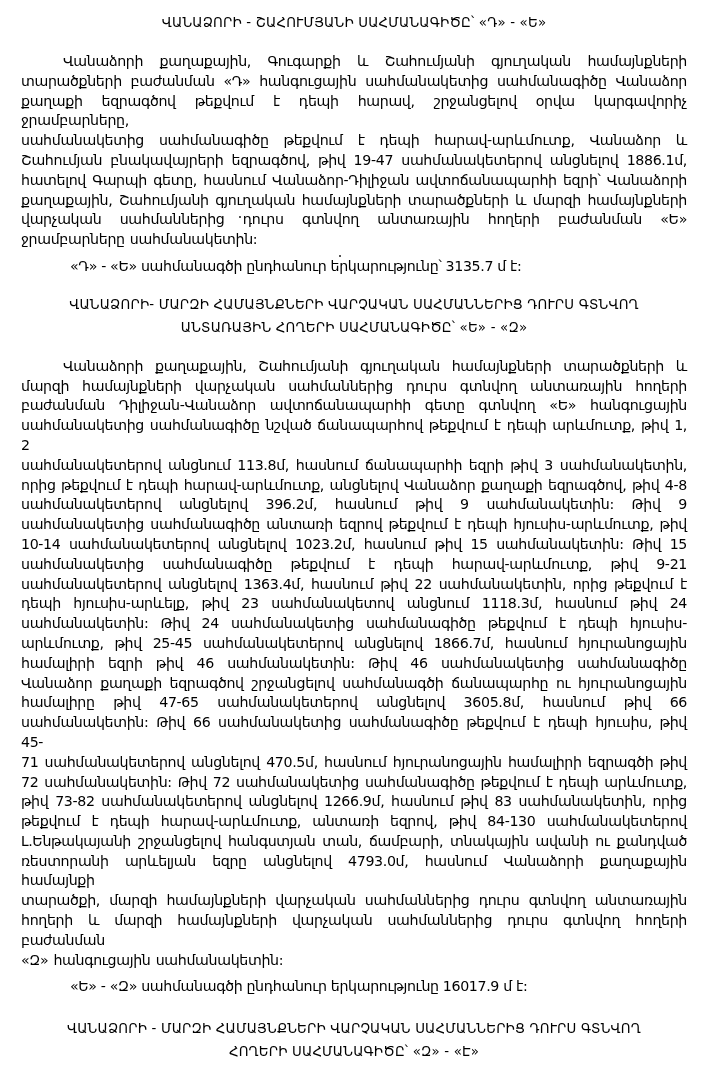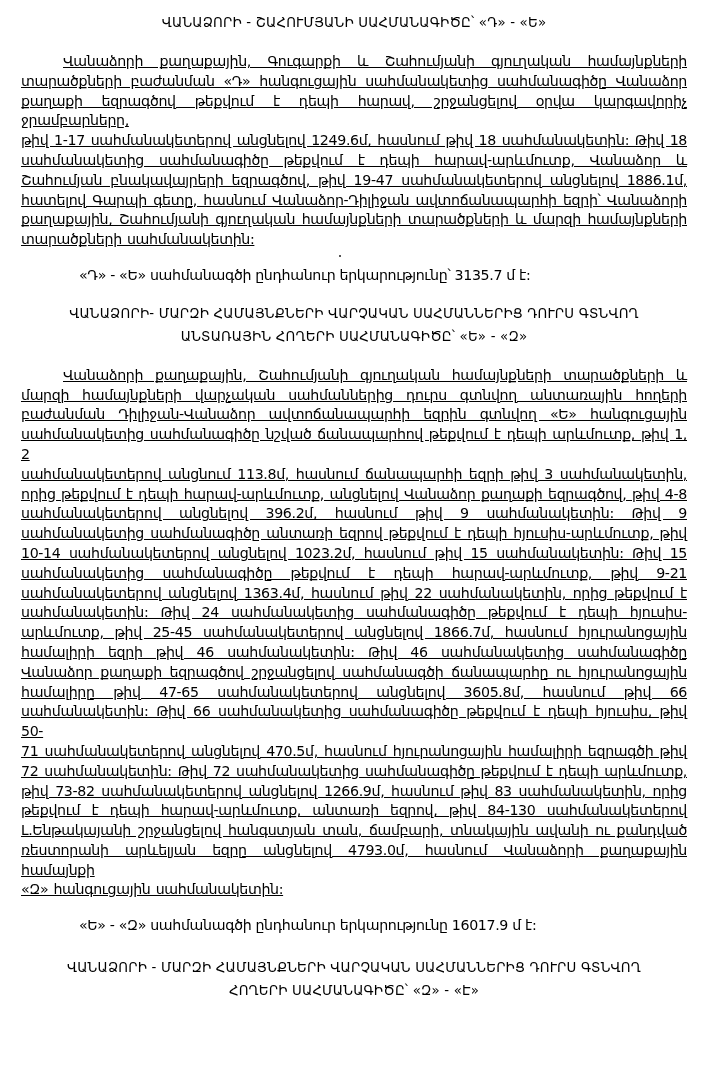--- a/index.html
+++ b/index.html
@@ -33,27 +33,26 @@
     .h2 { margin-top: 16px; margin-bottom: 18px; }
     .h3 { margin-top: 20px; margin-bottom: 20px; }
     .para {
       margin: 0;
       font-size: 14.2px;
       line-height: 19.8px;
       text-align: justify;
       text-indent: 40px;
       letter-spacing: -0.35px;
       word-spacing: 1px;
-      text-decoration: underline;
     }
     .para .ln { display: block; text-align: justify; text-align-last: justify; text-indent: 0; }
     .para .ln.first { padding-left: 42px; }
     .para .ln.last { text-align-last: left; }
     .summary {
-      margin: 16px;
+      margin: 7px;
       font-size: 14.2px;
       line-height: 19.8px;
       padding-left: 42px;
       letter-spacing: -0.35px;
     }
     .stray-mark {
       position: absolute;
       width: 2px; height: 2px;
       background: #555;
     }
@@ -64,59 +63,62 @@
 <div class="page">
 
   <section>
     <h2 class="heading h1">
       <span>ՎԱՆԱՁՈՐԻ - ՇԱՀՈՒՄՅԱՆԻ ՍԱՀՄԱՆԱԳԻԾԸ՝ «Դ» - «Ե»</span>
     </h2>
     <p class="para">
       <span class="ln first">Վանաձորի քաղաքային, Գուգարքի և Շահումյանի գյուղական համայնքների</span>
       <span class="ln">տարածքների բաժանման «Դ» հանգուցային սահմանակետից սահմանագիծը Վանաձոր</span>
       <span class="ln">քաղաքի եզրագծով թեքվում է դեպի հարավ, շրջանցելով օրվա կարգավորիչ ջրամբարները,</span>
-      <span class="ln">թիվ 1-17 սահմանակետերով անցնելով 1249.6մ, հասնում թիվ 18 սահմանակետին: Թիվ 18</span>
       <span class="ln">սահմանակետից սահմանագիծը թեքվում է դեպի հարավ-արևմուտք, Վանաձոր և</span>
       <span class="ln">Շահումյան բնակավայրերի եզրագծով, թիվ 19-47 սահմանակետերով անցնելով 1886.1մ,</span>
       <span class="ln">հատելով Գարպի գետը, հասնում Վանաձոր-Դիլիջան ավտոճանապարհի եզրի՝ Վանաձորի</span>
       <span class="ln">քաղաքային, Շահումյանի գյուղական համայնքների տարածքների և մարզի համայնքների</span>
-      <span class="ln last">տարածքների սահմանակետին:</span>
+      <span class="ln">վարչական սահմաններից դուրս գտնվող անտառային հողերի բաժանման «Ե»</span>
+      <span class="ln last">ջրամբարները սահմանակետին:</span>
     </p>
     <p class="summary">«Դ» - «Ե» սահմանագծի ընդհանուր երկարությունը՝ 3135.7 մ է:</p>
   </section>
 
   <section>
     <h2 class="heading h2">
       <span style="display:block">ՎԱՆԱՁՈՐԻ- ՄԱՐԶԻ ՀԱՄԱՅՆՔՆԵՐԻ ՎԱՐՉԱԿԱՆ ՍԱՀՄԱՆՆԵՐԻՑ ԴՈՒՐՍ ԳՏՆՎՈՂ</span>
       <span style="display:block">ԱՆՏԱՌԱՅԻՆ ՀՈՂԵՐԻ ՍԱՀՄԱՆԱԳԻԾԸ՝ «Ե» - «Զ»</span>
     </h2>
     <p class="para">
       <span class="ln first">Վանաձորի քաղաքային, Շահումյանի գյուղական համայնքների տարածքների և</span>
       <span class="ln">մարզի համայնքների վարչական սահմաններից դուրս գտնվող անտառային հողերի</span>
-      <span class="ln">բաժանման Դիլիջան-Վանաձոր ավտոճանապարհի եզրին գտնվող «Ե» հանգուցային</span>
+      <span class="ln">բաժանման Դիլիջան-Վանաձոր ավտոճանապարհի գետը գտնվող «Ե» հանգուցային</span>
       <span class="ln">սահմանակետից սահմանագիծը նշված ճանապարհով թեքվում է դեպի արևմուտք, թիվ 1, 2</span>
       <span class="ln">սահմանակետերով անցնում 113.8մ, հասնում ճանապարհի եզրի թիվ 3 սահմանակետին,</span>
       <span class="ln">որից թեքվում է դեպի հարավ-արևմուտք, անցնելով Վանաձոր քաղաքի եզրագծով, թիվ 4-8</span>
       <span class="ln">սահմանակետերով անցնելով 396.2մ, հասնում թիվ 9 սահմանակետին: Թիվ 9</span>
       <span class="ln">սահմանակետից սահմանագիծը անտառի եզրով թեքվում է դեպի հյուսիս-արևմուտք, թիվ</span>
       <span class="ln">10-14 սահմանակետերով անցնելով 1023.2մ, հասնում թիվ 15 սահմանակետին: Թիվ 15</span>
       <span class="ln">սահմանակետից սահմանագիծը թեքվում է դեպի հարավ-արևմուտք, թիվ 9-21</span>
       <span class="ln">սահմանակետերով անցնելով 1363.4մ, հասնում թիվ 22 սահմանակետին, որից թեքվում է</span>
+      <span class="ln">դեպի հյուսիս-արևելք, թիվ 23 սահմանակետով անցնում 1118.3մ, հասնում թիվ 24</span>
       <span class="ln">սահմանակետին: Թիվ 24 սահմանակետից սահմանագիծը թեքվում է դեպի հյուսիս-</span>
       <span class="ln">արևմուտք, թիվ 25-45 սահմանակետերով անցնելով 1866.7մ, հասնում հյուրանոցային</span>
       <span class="ln">համալիրի եզրի թիվ 46 սահմանակետին: Թիվ 46 սահմանակետից սահմանագիծը</span>
       <span class="ln">Վանաձոր քաղաքի եզրագծով շրջանցելով սահմանագծի ճանապարհը ու հյուրանոցային</span>
       <span class="ln">համալիրը թիվ 47-65 սահմանակետերով անցնելով 3605.8մ, հասնում թիվ 66</span>
-      <span class="ln">սահմանակետին: Թիվ 66 սահմանակետից սահմանագիծը թեքվում է դեպի հյուսիս, թիվ 50-</span>
+      <span class="ln">սահմանակետին: Թիվ 66 սահմանակետից սահմանագիծը թեքվում է դեպի հյուսիս, թիվ 45-</span>
       <span class="ln">71 սահմանակետերով անցնելով 470.5մ, հասնում հյուրանոցային համալիրի եզրագծի թիվ</span>
       <span class="ln">72 սահմանակետին: Թիվ 72 սահմանակետից սահմանագիծը թեքվում է դեպի արևմուտք,</span>
       <span class="ln">թիվ 73-82 սահմանակետերով անցնելով 1266.9մ, հասնում թիվ 83 սահմանակետին, որից</span>
       <span class="ln">թեքվում է դեպի հարավ-արևմուտք, անտառի եզրով, թիվ 84-130 սահմանակետերով</span>
       <span class="ln">Լ.Ենթակայանի շրջանցելով հանգստյան տան, ճամբարի, տնակային ավանի ու քանդված</span>
       <span class="ln">ռեստորանի արևելյան եզրը անցնելով 4793.0մ, հասնում Վանաձորի քաղաքային համայնքի</span>
+      <span class="ln">տարածքի, մարզի համայնքների վարչական սահմաններից դուրս գտնվող անտառային</span>
+      <span class="ln">հողերի և մարզի համայնքների վարչական սահմաններից դուրս գտնվող հողերի բաժանման</span>
       <span class="ln last">«Զ» հանգուցային սահմանակետին:</span>
     </p>
     <p class="summary">«Ե» - «Զ» սահմանագծի ընդհանուր երկարությունը 16017.9 մ է:</p>
   </section>
 
   <section>
     <h2 class="heading h3">
       <span style="display:block">ՎԱՆԱՁՈՐԻ - ՄԱՐԶԻ ՀԱՄԱՅՆՔՆԵՐԻ ՎԱՐՉԱԿԱՆ ՍԱՀՄԱՆՆԵՐԻՑ ԴՈՒՐՍ ԳՏՆՎՈՂ</span>
       <span style="display:block">ՀՈՂԵՐԻ ՍԱՀՄԱՆԱԳԻԾԸ՝ «Զ» - «Է»</span>
     </h2>

